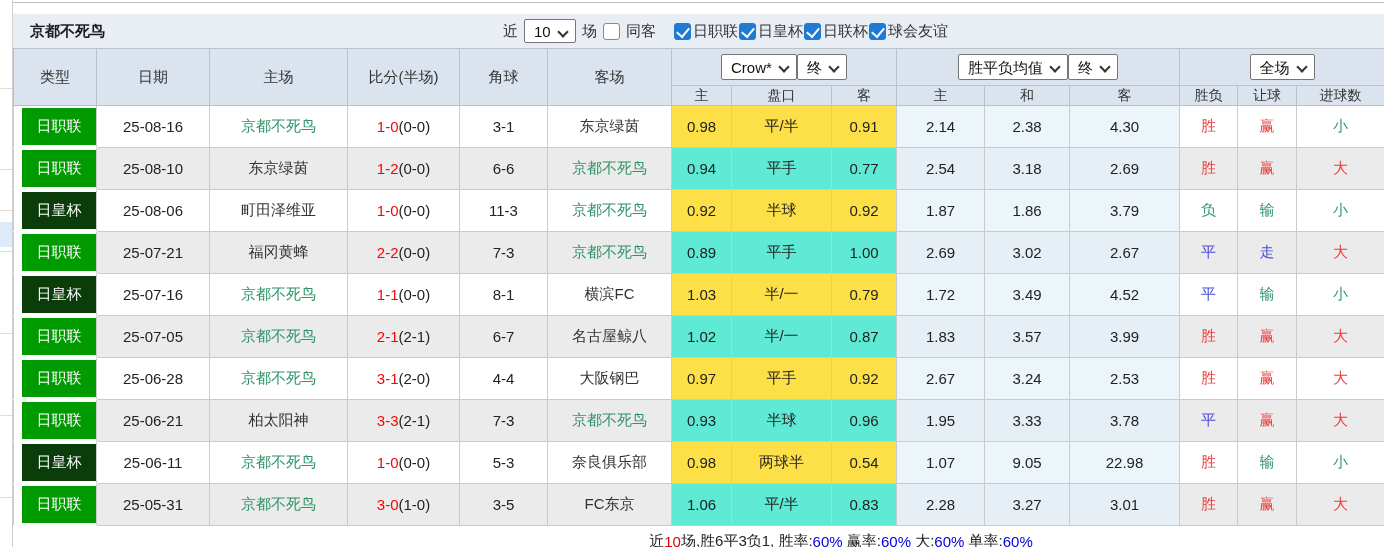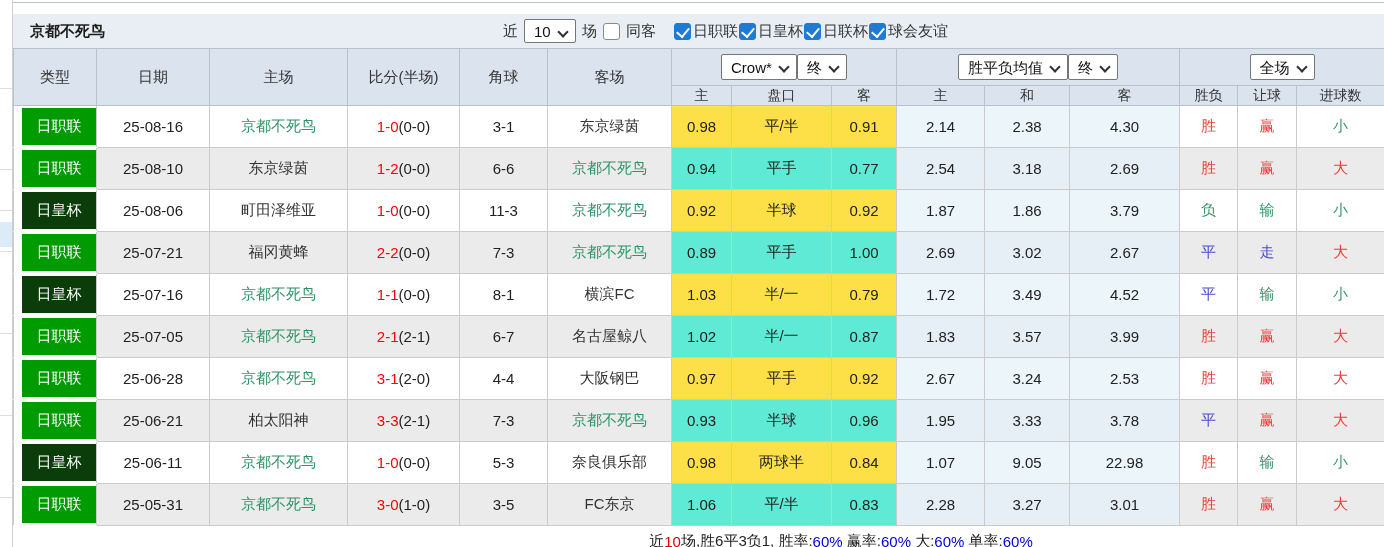--- a/index.html
+++ b/index.html
@@ -338,21 +338,21 @@
     <td class="type">
             <div class="badge empcup">日皇杯</div>
           </td>
     <td>25-06-11</td>
     <td class="team self">京都不死鸟</td>
     <td><span class="sc">1-0</span><span class="half">(0-0)</span></td>
     <td>5-3</td>
     <td class="team">奈良俱乐部</td>
     <td class="o">0.98</td>
     <td class="o">两球半</td>
-    <td class="o">0.84</td>
+    <td class="o">0.54</td>
     <td class="a">1.07</td>
     <td class="a">9.05</td>
     <td class="a">22.98</td>
     <td class="t-red">胜</td>
     <td class="t-green">输</td>
     <td class="t-green">小</td>
   </tr>
         <tr class="even">
     <td class="type">
             <div class="badge jleague">日职联</div>

